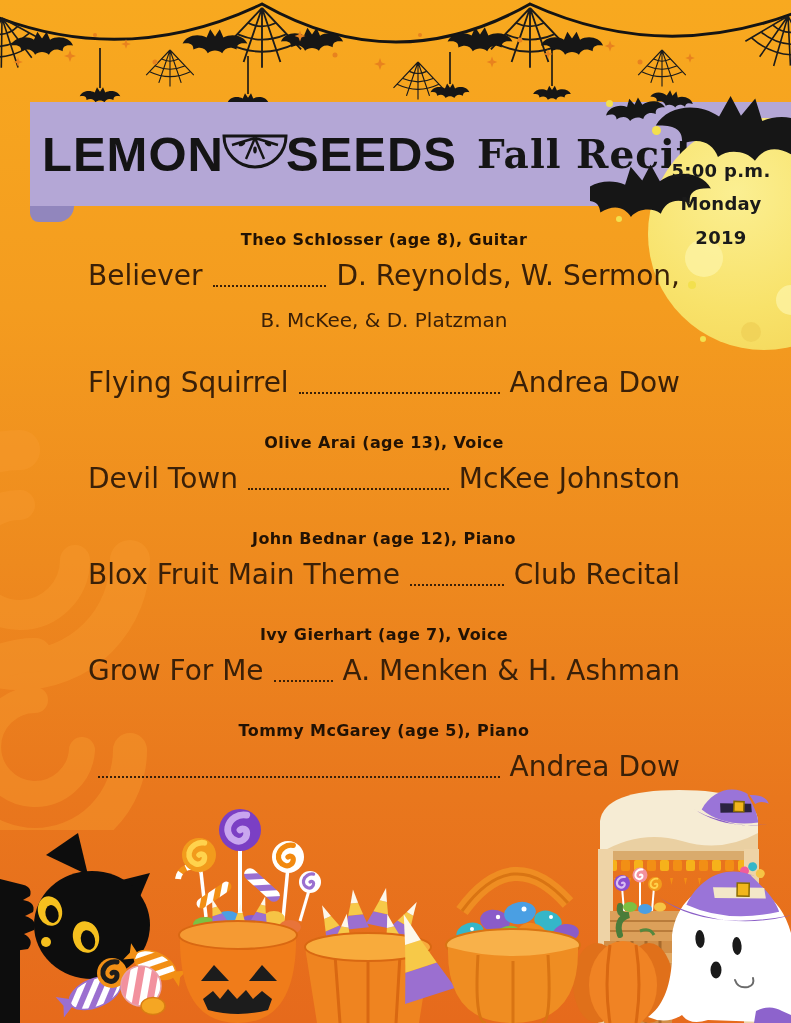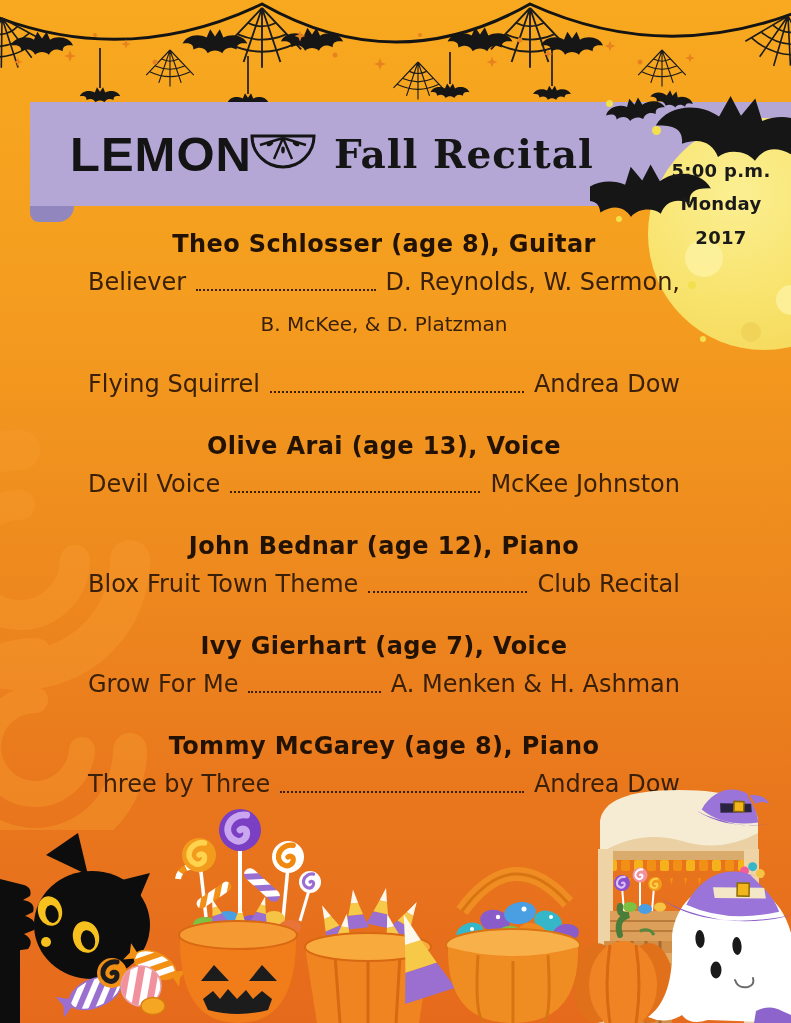--- a/index.html
+++ b/index.html
@@ -4,21 +4,21 @@
 <style>
   html,body{margin:0;padding:0;}
   body{width:791px;height:1023px;overflow:hidden;font-family:"DejaVu Sans",sans-serif;}
   .poster{position:relative;width:791px;height:1023px;overflow:hidden;
     background:linear-gradient(180deg,#f8a91f 0%,#f49c1f 30%,#ee8a1e 55%,#e9771d 78%,#e66a1c 100%);}
   svg{display:block;}
   .abs{position:absolute;}
 
   
   .banner{position:absolute;left:30px;top:102px;width:761px;height:104px;background:#b4a7d6;
-    display:flex;align-items:center;padding-left:40px;box-sizing:border-box;}
+    display:flex;align-items:center;padding-left:12px;box-sizing:border-box;}
   .banner-fold{position:absolute;left:30px;top:206px;width:44px;height:16px;background:#9186bd;
     border-radius:0 0 18px 10px;}
   .logo{display:flex;align-items:center;}
   .logo-word{font-family:"Liberation Sans",sans-serif;font-weight:900;font-size:49px;color:#141414;
     letter-spacing:1px;line-height:1;}
   .lemon-svg{margin:0 -4px 6px -4px;}
   .recital-title{font-family:"DejaVu Serif",serif;font-weight:700;font-size:39px;color:#151515;
     margin-left:20px;letter-spacing:1px;white-space:nowrap;}
 
   
@@ -26,23 +26,23 @@
     background:radial-gradient(circle at 38% 32%,#fbef92 0%,#f8e26a 55%,#f3d354 100%);}
   .moon-spot{position:absolute;border-radius:50%;background:#fdf2a2;opacity:.8;}
   .moon-spot.dark{background:#efd258;opacity:.9;}
   .event-info{position:absolute;left:656px;top:154px;width:130px;text-align:center;
     color:#1a1a1a;font-size:18px;font-weight:600;line-height:1.85;letter-spacing:.3px;}
   .ydot{position:absolute;border-radius:50%;background:#f3e04e;}
 
   
   .program{position:absolute;left:88px;top:230px;width:592px;color:#3a2008;}
   .entry{margin-bottom:34px;}
-  .performer{text-align:center;font-size:24px;font-weight:700;color:#221204;
+  .performer{text-align:center;font-size:16px;font-weight:700;color:#221204;
     margin-bottom:10px;letter-spacing:.4px;}
-  .piece-row{display:flex;font-size:24px;font-weight:500;}
+  .piece-row{display:flex;font-size:28px;font-weight:500;}
   .piece-title,.composer{white-space:nowrap;}
   .leader{flex:1;border-bottom:2.5px dotted #3a2008;margin:0 10px;transform:translateY(-5px);}
   .composer2{text-align:center;font-size:20px;font-weight:500;margin-top:16px;}
 </style>
 </head>
 <body>
 
 <div class="poster">
 
   <svg width="0" height="0" style="position:absolute" aria-hidden="true">
@@ -157,20 +157,21 @@
         <g stroke="#151515" fill="none" stroke-width="3">
           <path d="M4,8 L66,8 A31,31 0 0 1 4,8 Z"></path>
           <path d="M35,10 L12,17 M35,10 L26,31 M35,10 L44,31 M35,10 L58,17" stroke-width="2.4"></path>
         </g>
         <g fill="#151515">
           <ellipse cx="22" cy="16" rx="3.4" ry="1.8" transform="rotate(-24 22 16)"></ellipse>
           <ellipse cx="48" cy="16" rx="3.4" ry="1.8" transform="rotate(24 48 16)"></ellipse>
           <ellipse cx="35" cy="22" rx="1.8" ry="3.4"></ellipse>
         </g>
       </svg>
+      <span class="logo-word">SEEDS</span>
     </div>
     <span class="recital-title">Fall Recital</span>
   </div>
   <div class="banner-fold"></div>
 
   <div class="moon">
     <div class="moon-spot" style="left:16%;top:52%;width:38px;height:38px;"></div>
     <div class="moon-spot" style="left:55%;top:72%;width:30px;height:30px;"></div>
 
     <div class="moon-spot dark" style="left:8%;top:26%;width:18px;height:18px;"></div>
@@ -188,21 +189,21 @@
 
   <div class="ydot" style="left:606px;top:100px;width:7px;height:7px;"></div>
   <div class="ydot" style="left:652px;top:126px;width:9px;height:9px;"></div>
   <div class="ydot" style="left:616px;top:216px;width:6px;height:6px;"></div>
   <div class="ydot" style="left:688px;top:281px;width:8px;height:8px;"></div>
   <div class="ydot" style="left:700px;top:336px;width:6px;height:6px;"></div>
 
   <div class="event-info">
     <div>5:00 p.m.</div>
     <div>Monday</div>
-    <div>2017</div>
+    <div>2019</div>
   </div>
 
   <div class="program">
 
     <div class="entry">
       <div class="performer">Theo Schlosser (age 8), Guitar</div>
       <div class="piece-row">
         <span class="piece-title">Believer</span>
         <span class="leader"></span>
         <span class="composer">D. Reynolds, W. Sermon,</span>
@@ -214,48 +215,47 @@
       <div class="piece-row">
         <span class="piece-title">Flying Squirrel</span>
         <span class="leader"></span>
         <span class="composer">Andrea Dow</span>
       </div>
     </div>
 
     <div class="entry">
       <div class="performer">Olive Arai (age 13), Voice</div>
       <div class="piece-row">
-        <span class="piece-title">Devil Voice</span>
+        <span class="piece-title">Devil Town</span>
         <span class="leader"></span>
         <span class="composer">McKee Johnston</span>
       </div>
     </div>
 
     <div class="entry">
       <div class="performer">John Bednar (age 12), Piano</div>
       <div class="piece-row">
-        <span class="piece-title">Blox Fruit Town Theme</span>
+        <span class="piece-title">Blox Fruit Main Theme</span>
         <span class="leader"></span>
         <span class="composer">Club Recital</span>
       </div>
     </div>
 
     <div class="entry">
       <div class="performer">Ivy Gierhart (age 7), Voice</div>
       <div class="piece-row">
         <span class="piece-title">Grow For Me</span>
         <span class="leader"></span>
         <span class="composer">A. Menken &amp; H. Ashman</span>
       </div>
     </div>
 
     <div class="entry">
-      <div class="performer">Tommy McGarey (age 8), Piano</div>
-      <div class="piece-row">
-        <span class="piece-title">Three by Three</span>
+      <div class="performer">Tommy McGarey (age 5), Piano</div>
+      <div class="piece-row">
         <span class="leader"></span>
         <span class="composer">Andrea Dow</span>
       </div>
     </div>
   </div>
 
   <svg class="abs" style="left:0;bottom:0" width="791" height="240" viewBox="0 0 791 240">
 
     <g>
       <path d="M600,70 L600,38 Q604,7 679,7 Q756,7 758,38 L758,70 Z" fill="#f6ecd4"></path>

